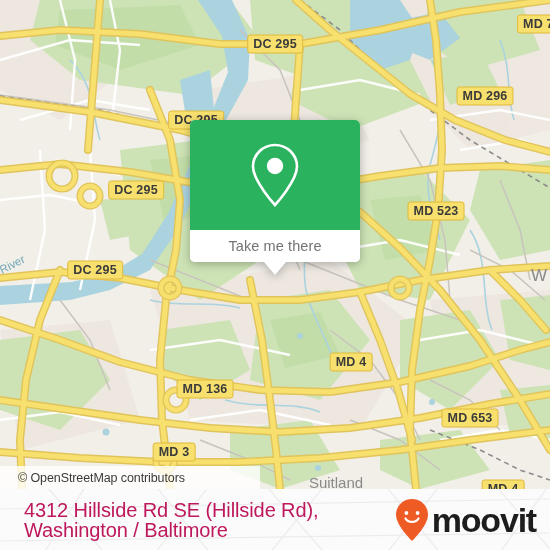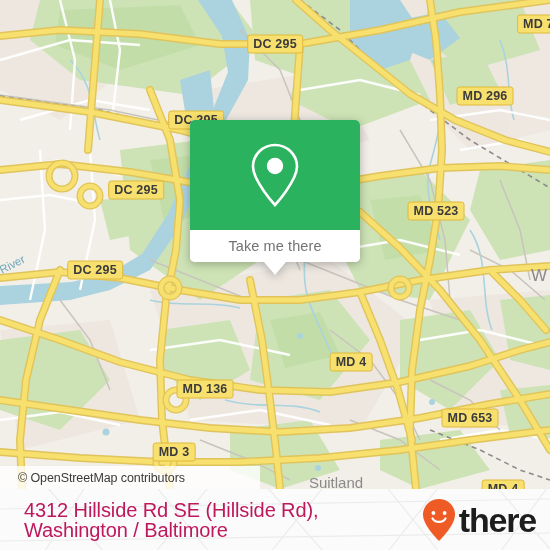--- a/index.html
+++ b/index.html
@@ -370,16 +370,16 @@
   </svg>
   <div id="footer-content">
     <div id="footer-address">4312 Hillside Rd SE (Hillside Rd), Washington / Baltimore</div>
     <div id="moovit-logo">
       <svg width="34" height="44" viewBox="0 0 34 44">
         <path d="M17 1 C8.2 1 1 8 1 16.6 C1 28 17 43 17 43 C17 43 33 28 33 16.6 C33 8 25.8 1 17 1 Z" fill="#EF5B25"></path>
         <circle cx="11.4" cy="15" r="1.9" fill="#ffffff"></circle>
         <circle cx="22.6" cy="15" r="1.9" fill="#ffffff"></circle>
         <path d="M10.5 20.5 C13 25 21 25 23.5 20.5" stroke="#ffffff" stroke-width="2.2" fill="none" stroke-linecap="round"></path>
       </svg>
-      <span id="moovit-wordmark">there</span>
+      <span id="moovit-wordmark">moovit</span>
     </div>
   </div>
 </div>
 
 </body></html>

